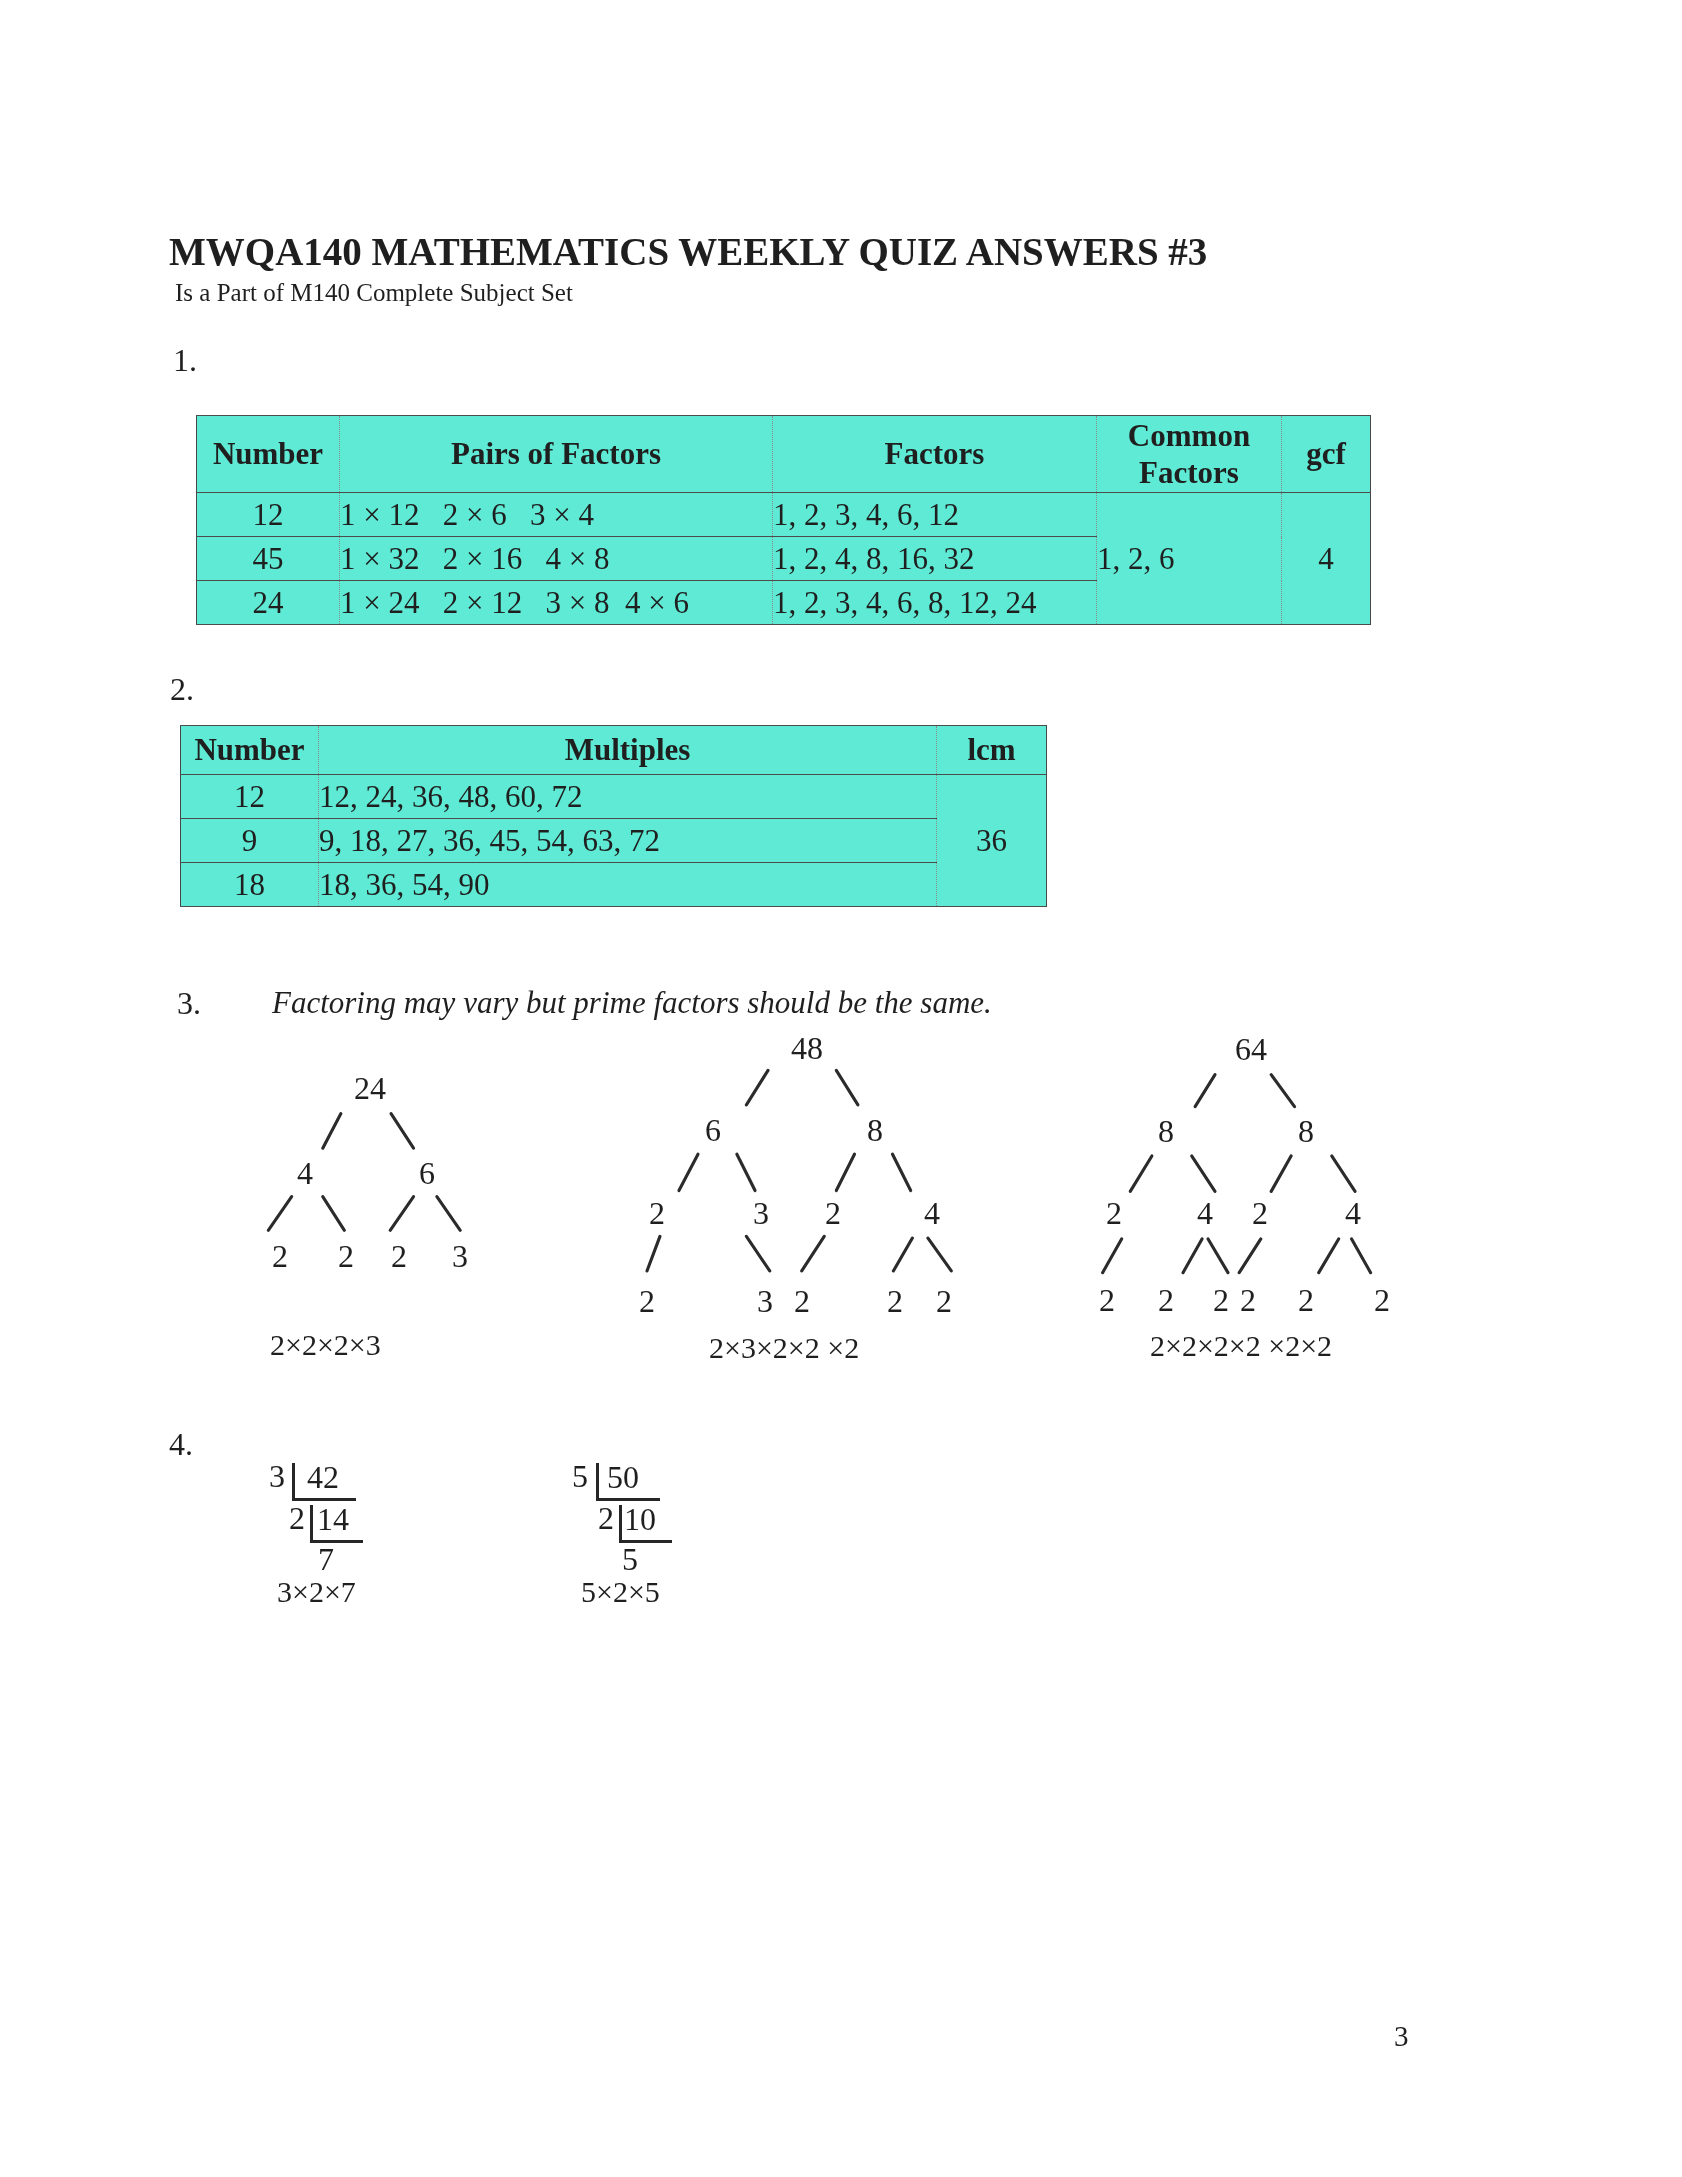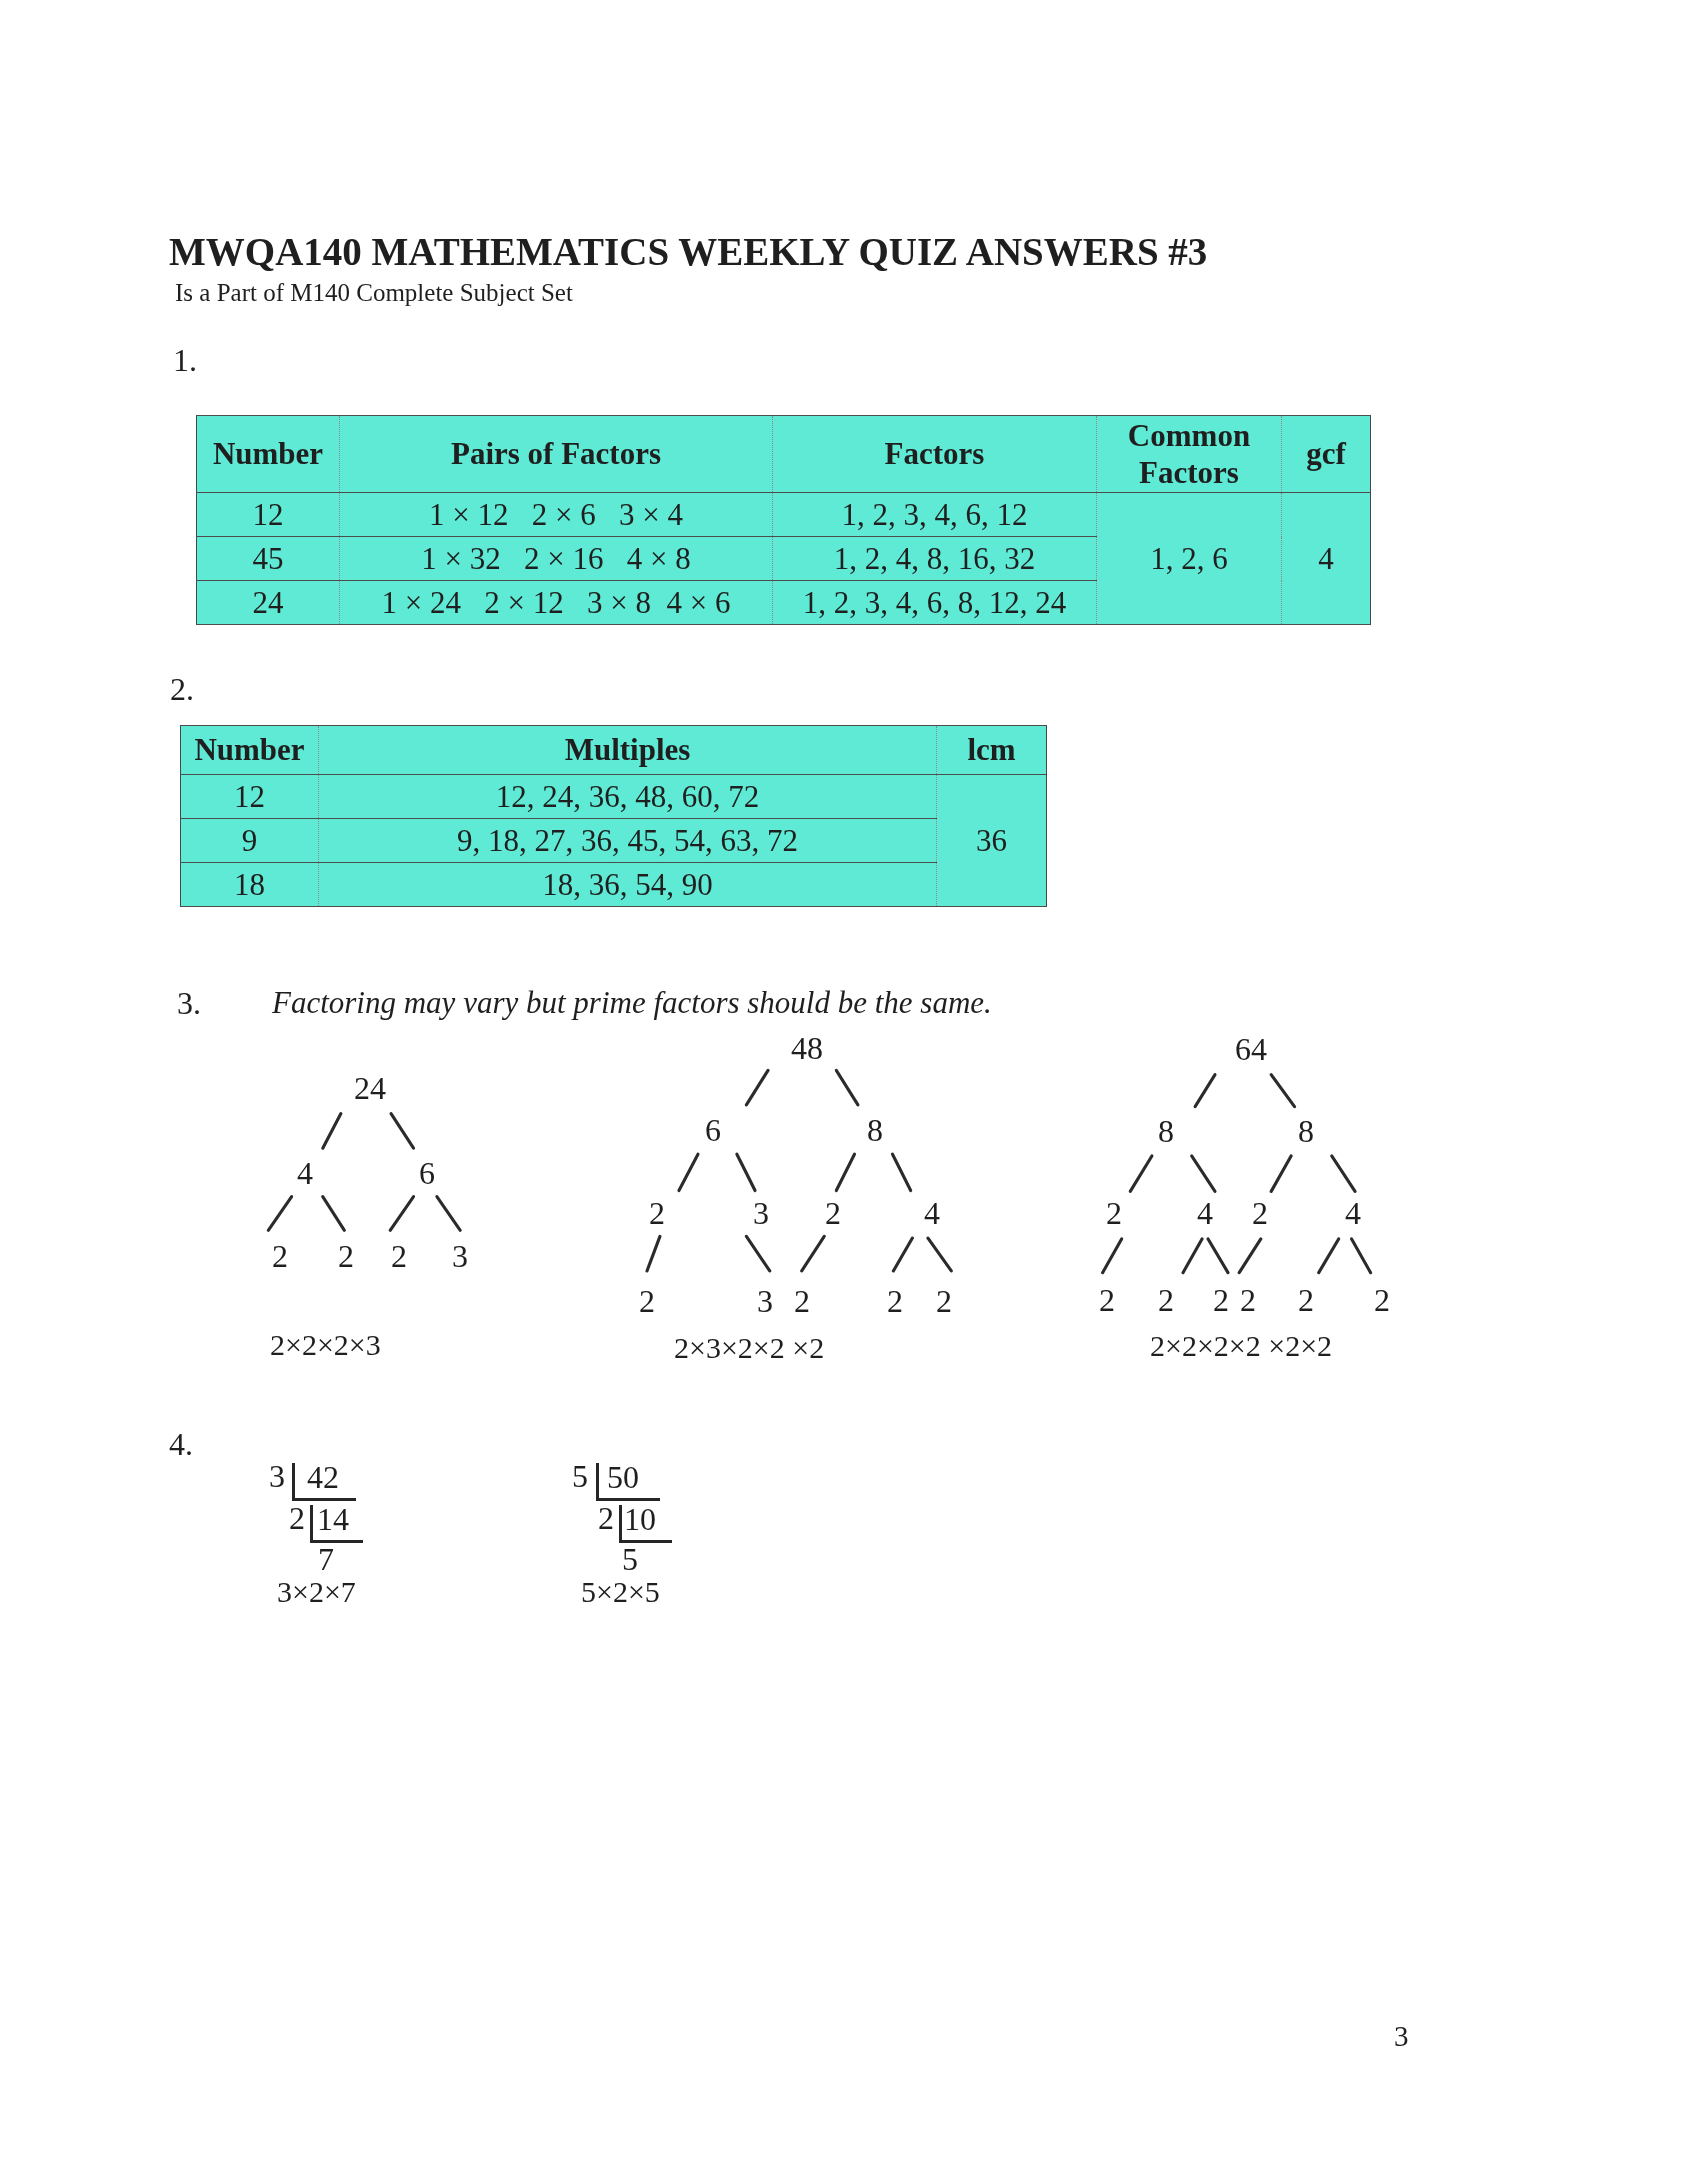--- a/index.html
+++ b/index.html
@@ -23,21 +23,21 @@
     border-top:1.7px solid #4c4c4c;border-bottom:1.7px solid #4c4c4c;
     border-left:0.9px dotted #8b8b8b;border-right:0.9px dotted #8b8b8b;
     padding:0;vertical-align:middle;line-height:1.2;
   }
   table.qtable th{font-weight:bold;text-align:center;}
   .t1 th{height:76px;}
   .t1 td{height:43px;}
   .t2 th{height:48px;}
   .t2 td{height:43px;}
   td.cc{text-align:center;}
-  td.cl{text-align:center;padding-left:16.4px;white-space:pre;}
+  td.cl{text-align:left;padding-left:16.4px;white-space:pre;}
 
   .tn{
     position:absolute;font-size:32px;line-height:1;white-space:nowrap;
     transform:translate(-50%,-50%);
     font-family:Liberation Serif, serif;
   }
   .prod{
     position:absolute;font-size:30px;line-height:1;white-space:pre;
     transform:translateY(-50%);
   }
@@ -173,21 +173,21 @@
   <span class="tn" style="left:875px;top:1130px">8</span>
   <span class="tn" style="left:657px;top:1213px">2</span>
   <span class="tn" style="left:761px;top:1213px">3</span>
   <span class="tn" style="left:833px;top:1213px">2</span>
   <span class="tn" style="left:932px;top:1213px">4</span>
   <span class="tn" style="left:647px;top:1301px">2</span>
   <span class="tn" style="left:765px;top:1301px">3</span>
   <span class="tn" style="left:802px;top:1301px">2</span>
   <span class="tn" style="left:895px;top:1301px">2</span>
   <span class="tn" style="left:944px;top:1301px">2</span>
-  <span class="prod" style="left:674px;top:1348px">2×3×2×2 ×2</span>
+  <span class="prod" style="left:709px;top:1348px">2×3×2×2 ×2</span>
 
   <span class="tn" style="left:1251px;top:1049px">64</span>
   <span class="tn" style="left:1166px;top:1131px">8</span>
   <span class="tn" style="left:1306px;top:1131px">8</span>
   <span class="tn" style="left:1114px;top:1213px">2</span>
   <span class="tn" style="left:1205px;top:1213px">4</span>
   <span class="tn" style="left:1260px;top:1213px">2</span>
   <span class="tn" style="left:1353px;top:1213px">4</span>
   <span class="tn" style="left:1107px;top:1300px">2</span>
   <span class="tn" style="left:1166px;top:1300px">2</span>

